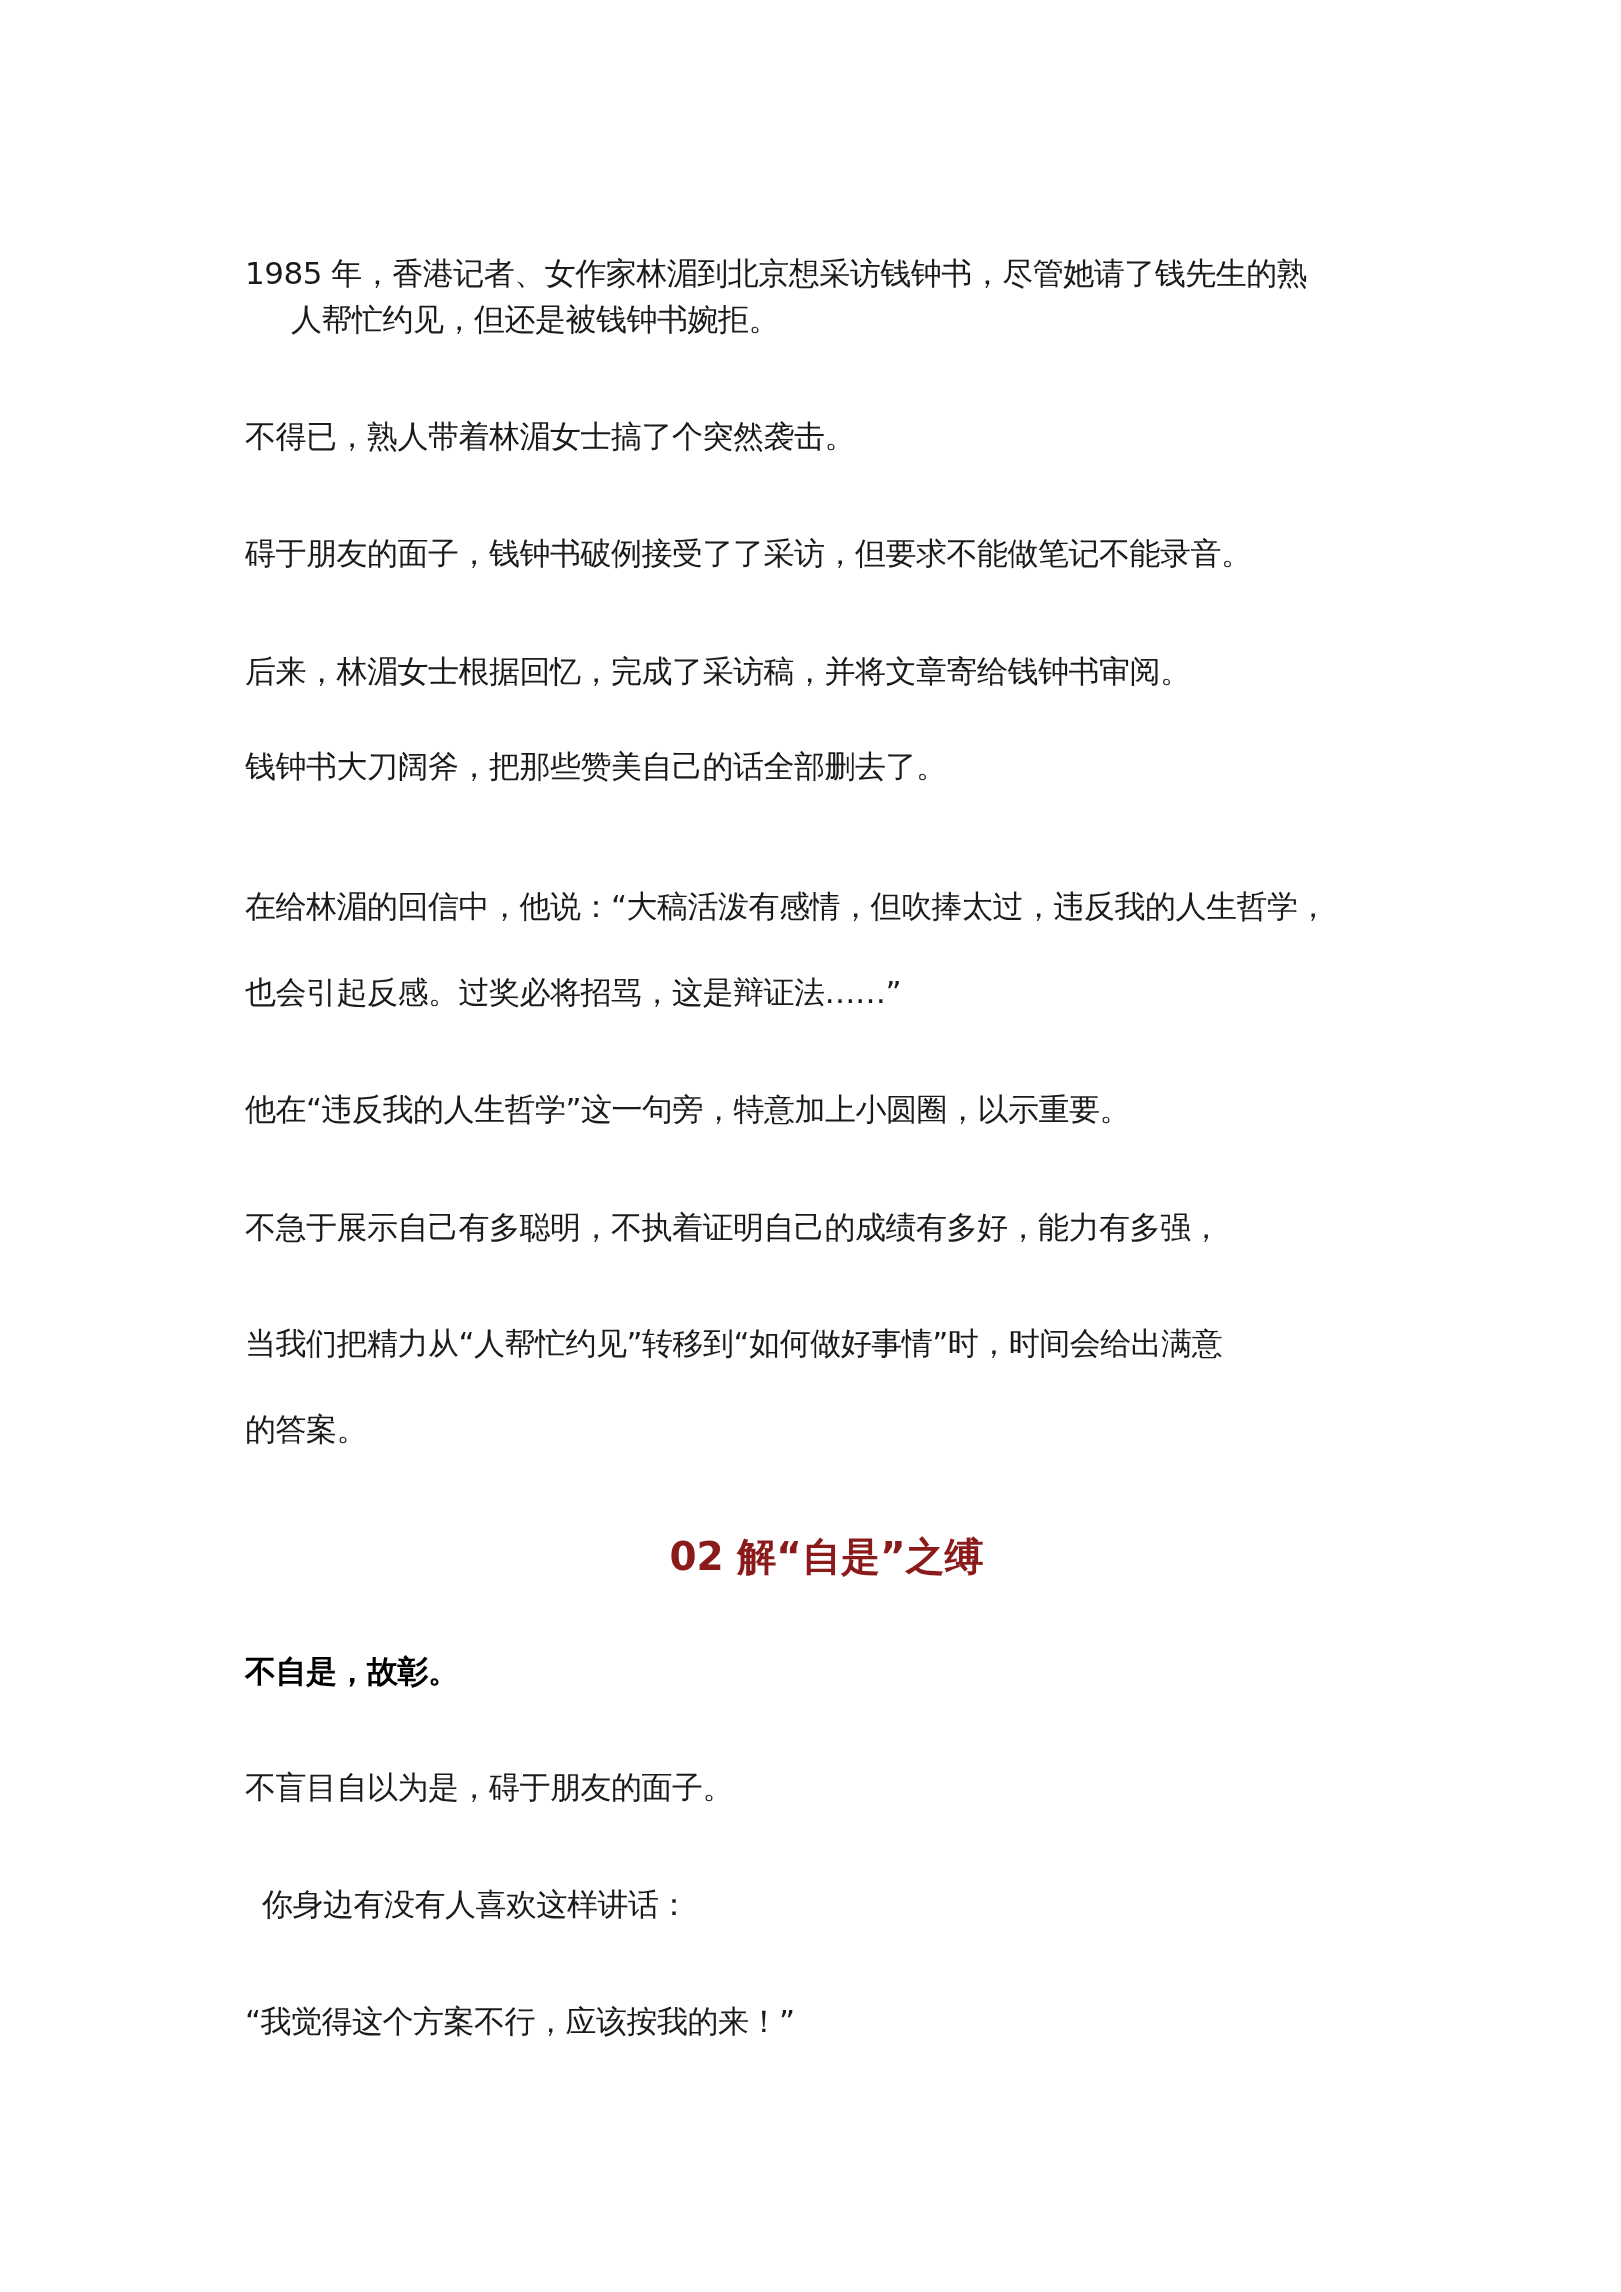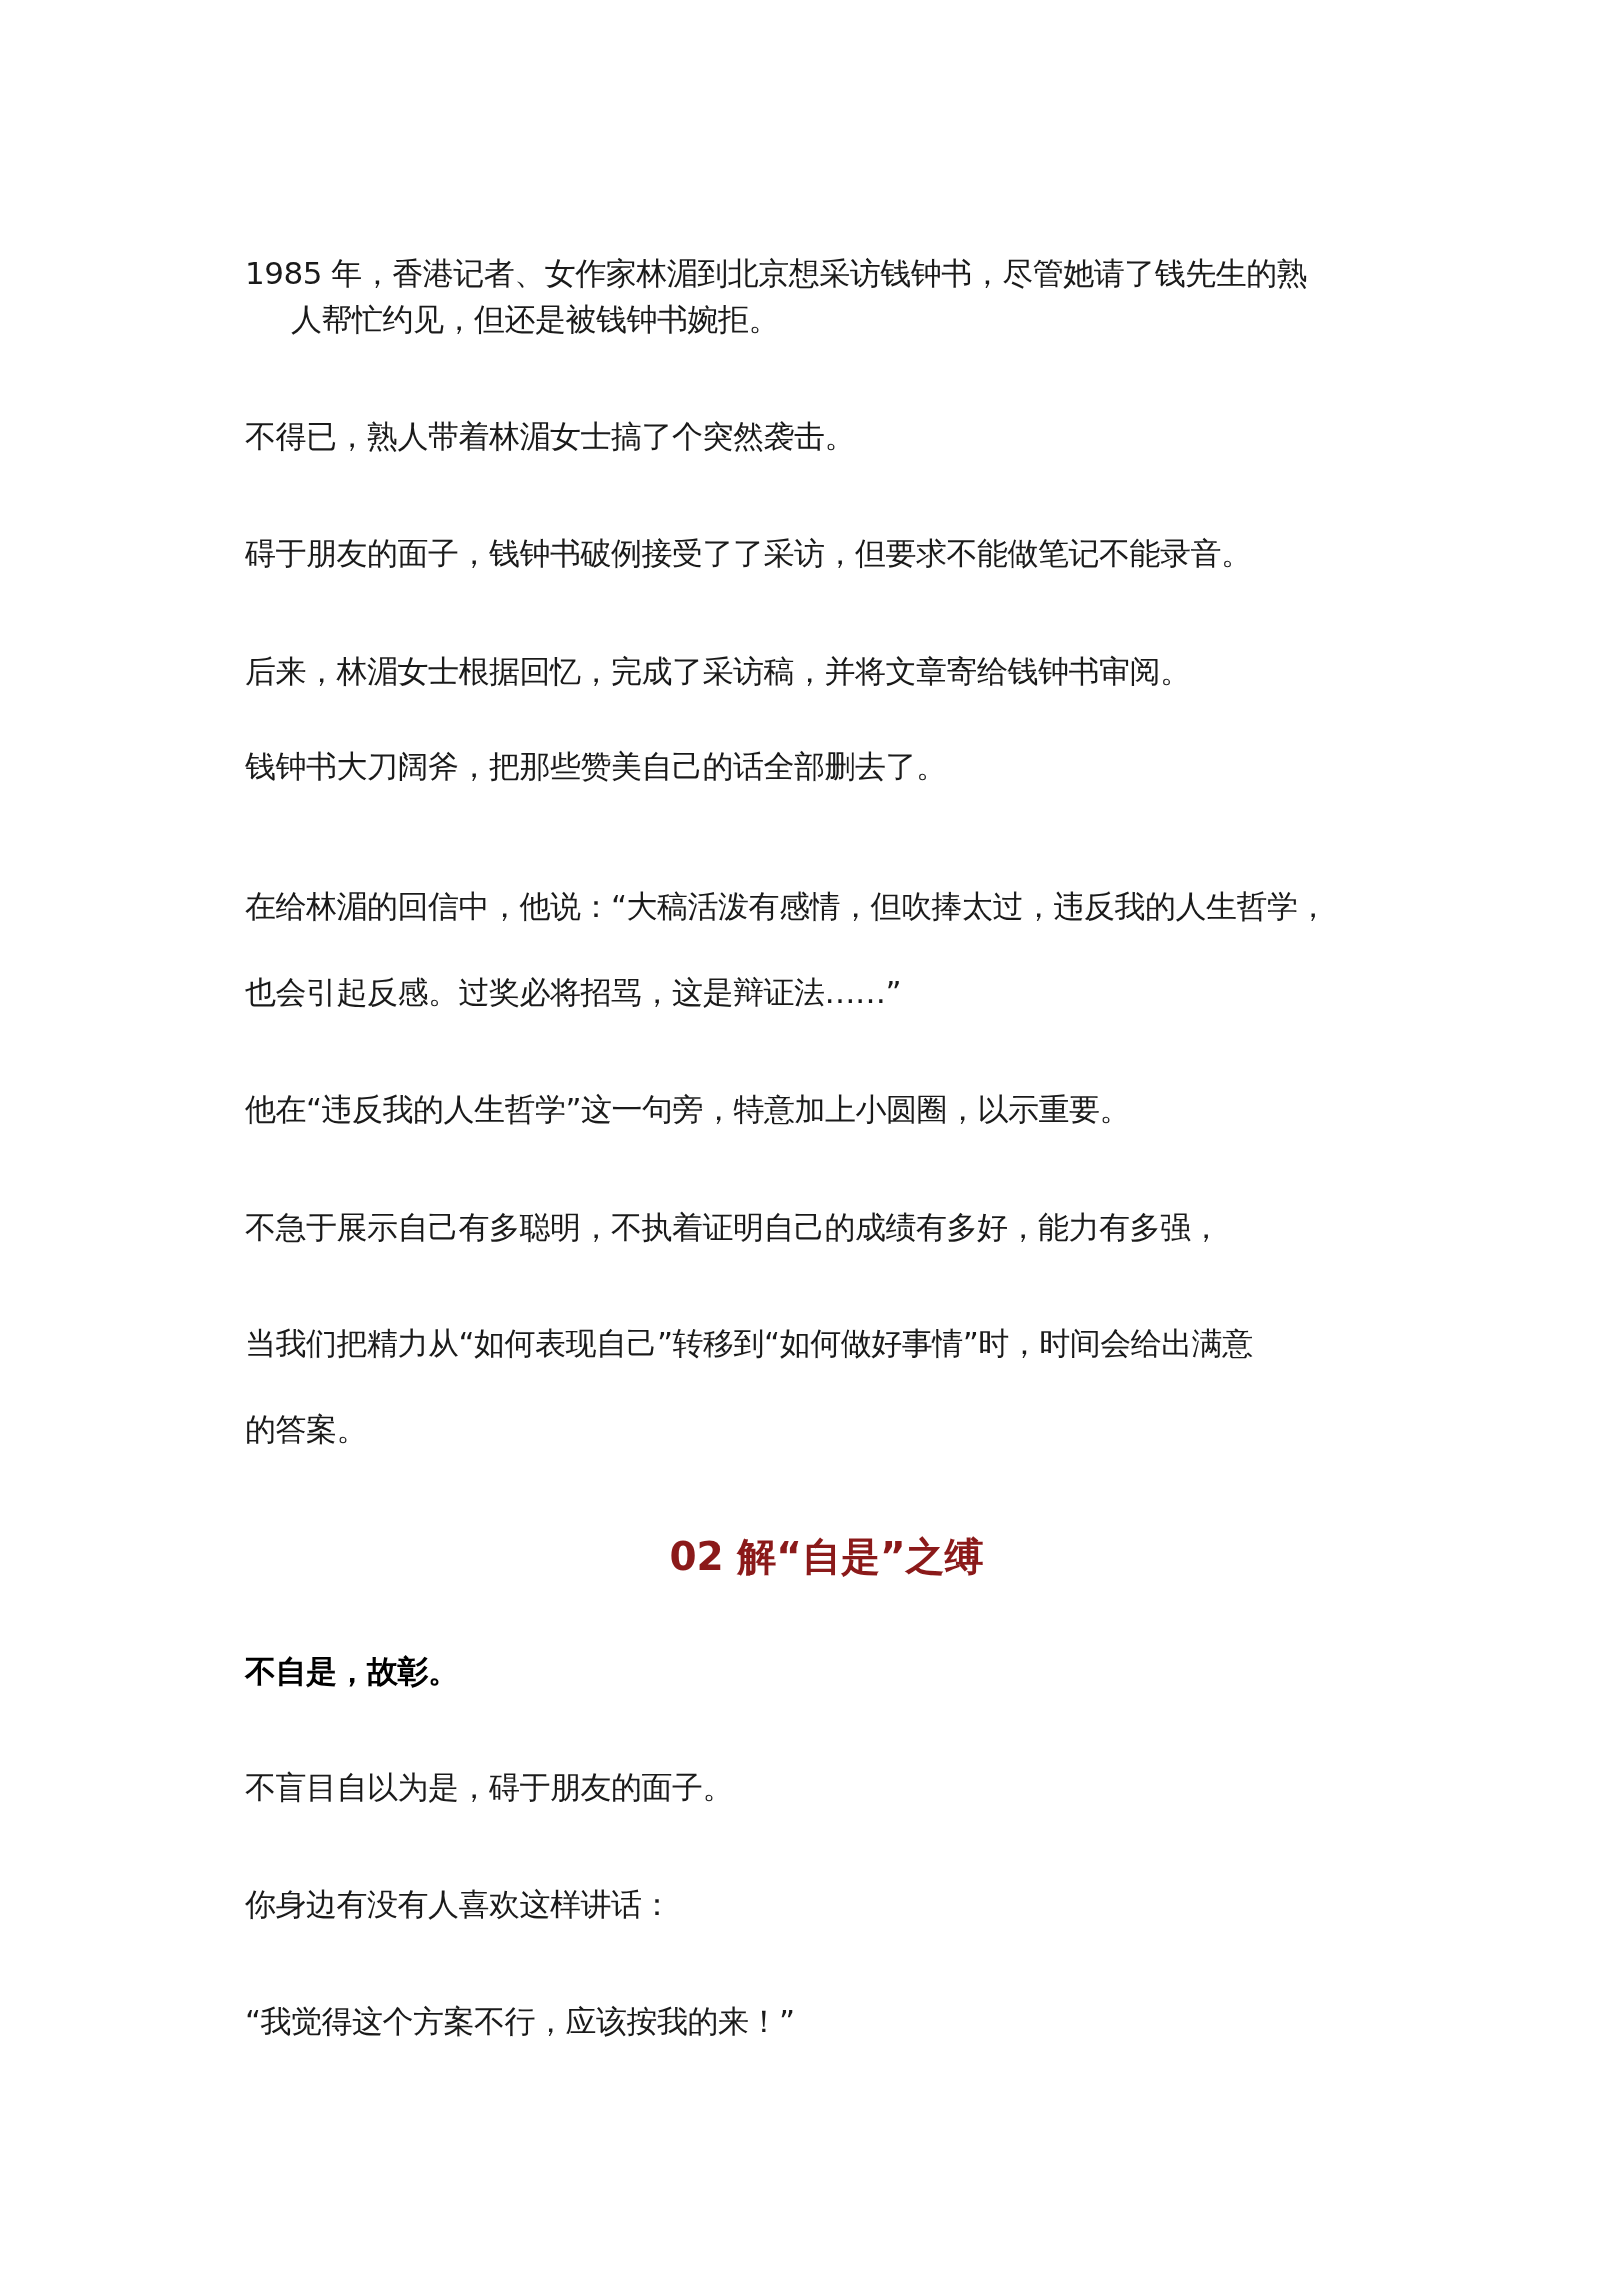--- a/index.html
+++ b/index.html
@@ -62,24 +62,24 @@
 
   <div class="line" style="top:747px;">钱钟书大刀阔斧，把那些赞美自己的话全部删去了。</div>
 
   <div class="line" style="top:887px;">在给林湄的回信中，他说：“大稿活泼有感情，但吹捧太过，违反我的人生哲学，</div>
   <div class="line" style="top:973px;">也会引起反感。过奖必将招骂，这是辩证法……”</div>
 
   <div class="line" style="top:1090px;">他在“违反我的人生哲学”这一句旁，特意加上小圆圈，以示重要。</div>
 
   <div class="line" style="top:1208px;">不急于展示自己有多聪明，不执着证明自己的成绩有多好，能力有多强，</div>
 
-  <div class="line" style="top:1324px;">当我们把精力从“如何表现自己”转移到“如何做好事情”时，时间会给出满意</div>
+  <div class="line" style="top:1324px;">当我们把精力从“人帮忙约见”转移到“如何做好事情”时，时间会给出满意</div>
   <div class="line" style="top:1410px;">的答案。</div>
 
   <div class="heading" id="section-heading" style="top: 1532px; color: rgb(139, 26, 26); padding-left: 16px;">02 解“自是”之缚</div>
 
   <div class="line bold" style="top:1652px;">不自是，故彰。</div>
   <div class="line" style="top:1768px;">不盲目自以为是，碍于朋友的面子。</div>
-  <div class="line" style="top:1885px;">你身边有没有人喜欢这样讲话：</div>
+  <div class="line" style="top:1885px;margin-left:17px;">你身边有没有人喜欢这样讲话：</div>
   <div class="line" style="top:2002px;">“我觉得这个方案不行，应该按我的来！”</div>
 
 </div>
 
 
 </body></html>

